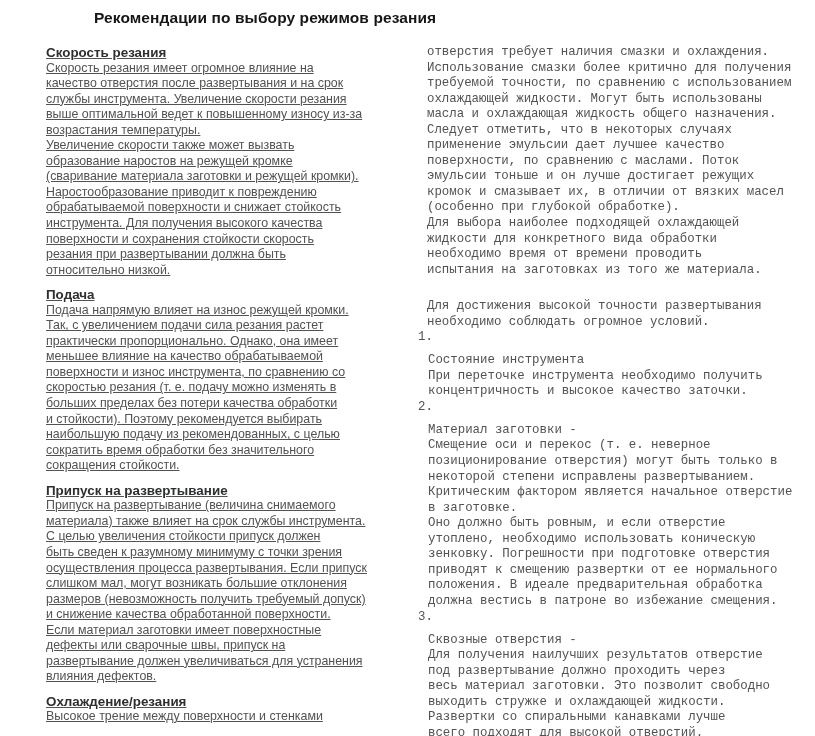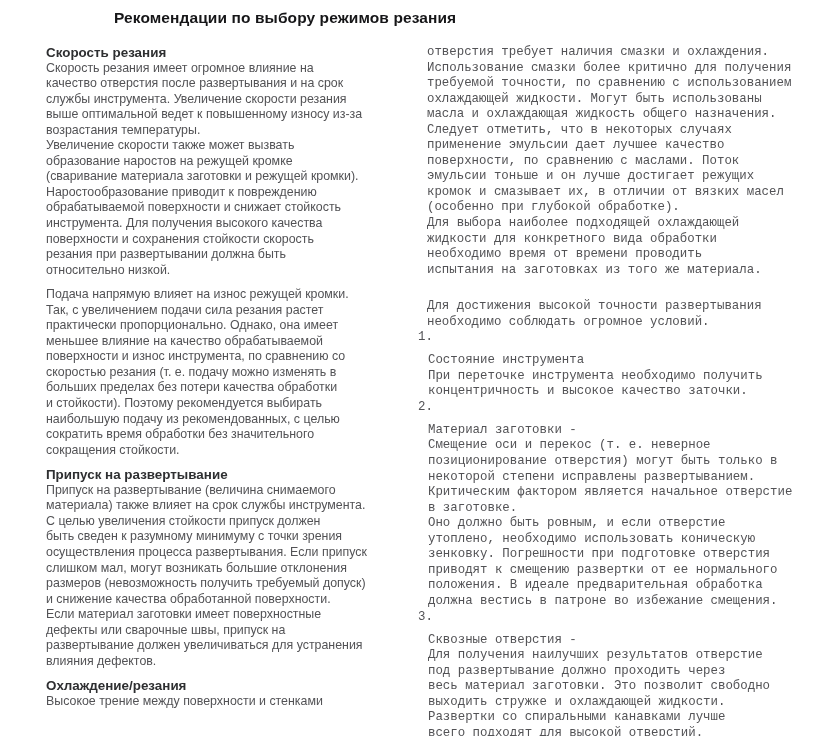--- a/index.html
+++ b/index.html
@@ -7,38 +7,38 @@
   .page {
     position: relative;
     width: 815px;
     height: 736px;
     background: #ffffff;
     overflow: hidden;
     font-family: "Liberation Sans", sans-serif;
   }
   .doc-title {
     position: absolute;
-    left: 114px;
+    left: 94px;
     top: 8px;
     font-size: 15.5px;
     line-height: 19px;
     font-weight: 700;
     color: #161618;
     letter-spacing: 0.1px;
   }
   .col {
     position: absolute;
     top: 45px;
     font-size: 12.4px;
     line-height: 15.55px;
     color: #525255;
   }
   .col-left  { left: 46px;  width: 382px; }
   .col-right { left: 418px; width: 394px; font-family: Liberation Mono, monospace; }
-  .sec { margin: 0 0 9px 0; }
+  .sec { margin: 0 0 9px 0; text-decoration: underline; }
   .sec-h {
     font-weight: 700;
     font-size: 13.4px;
     color: #2e2f31;
   }
   .sec-p { white-space: pre-line; }
   .col-right .pad { padding-left: 9px; }
   .cond { margin-top: 21px; }
   .li { display: flex; }
   .li-num { width: 10px; flex: none; }
@@ -65,20 +65,21 @@
 (сваривание материала заготовки и режущей кромки).
 Наростообразование приводит к повреждению
 обрабатываемой поверхности и снижает стойкость
 инструмента. Для получения высокого качества
 поверхности и сохранения стойкости скорость
 резания при развертывании должна быть
 относительно низкой.</div>
     </section>
 
     <section class="sec">
+      <div class="sec-h">Подача</div>
       <div class="sec-p">Подача напрямую влияет на износ режущей кромки.
 Так, с увеличением подачи сила резания растет
 практически пропорционально. Однако, она имеет
 меньшее влияние на качество обрабатываемой
 поверхности и износ инструмента, по сравнению со
 скоростью резания (т. е. подачу можно изменять в
 больших пределах без потери качества обработки
 и стойкости). Поэтому рекомендуется выбирать
 наибольшую подачу из рекомендованных, с целью
 сократить время обработки без значительного

